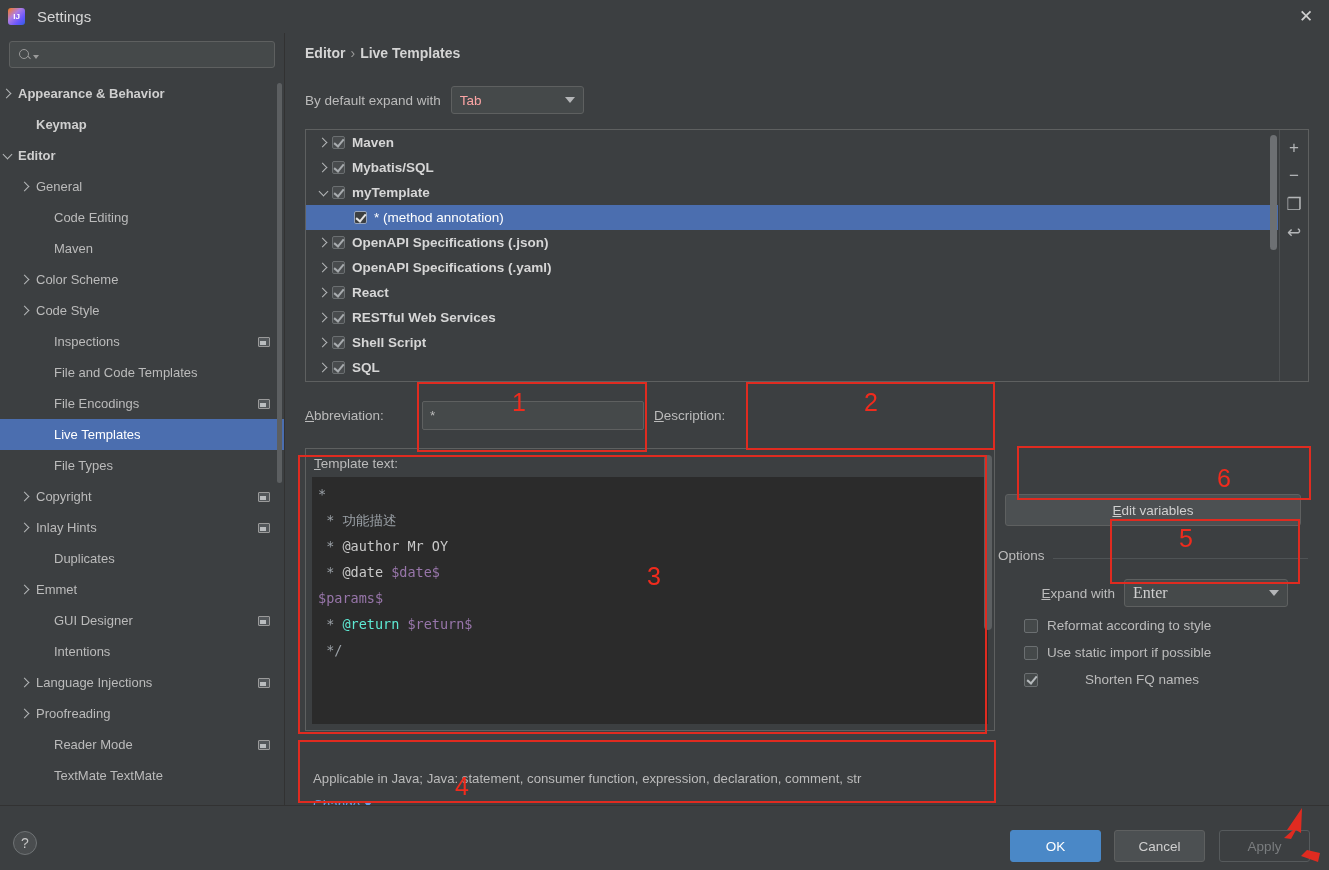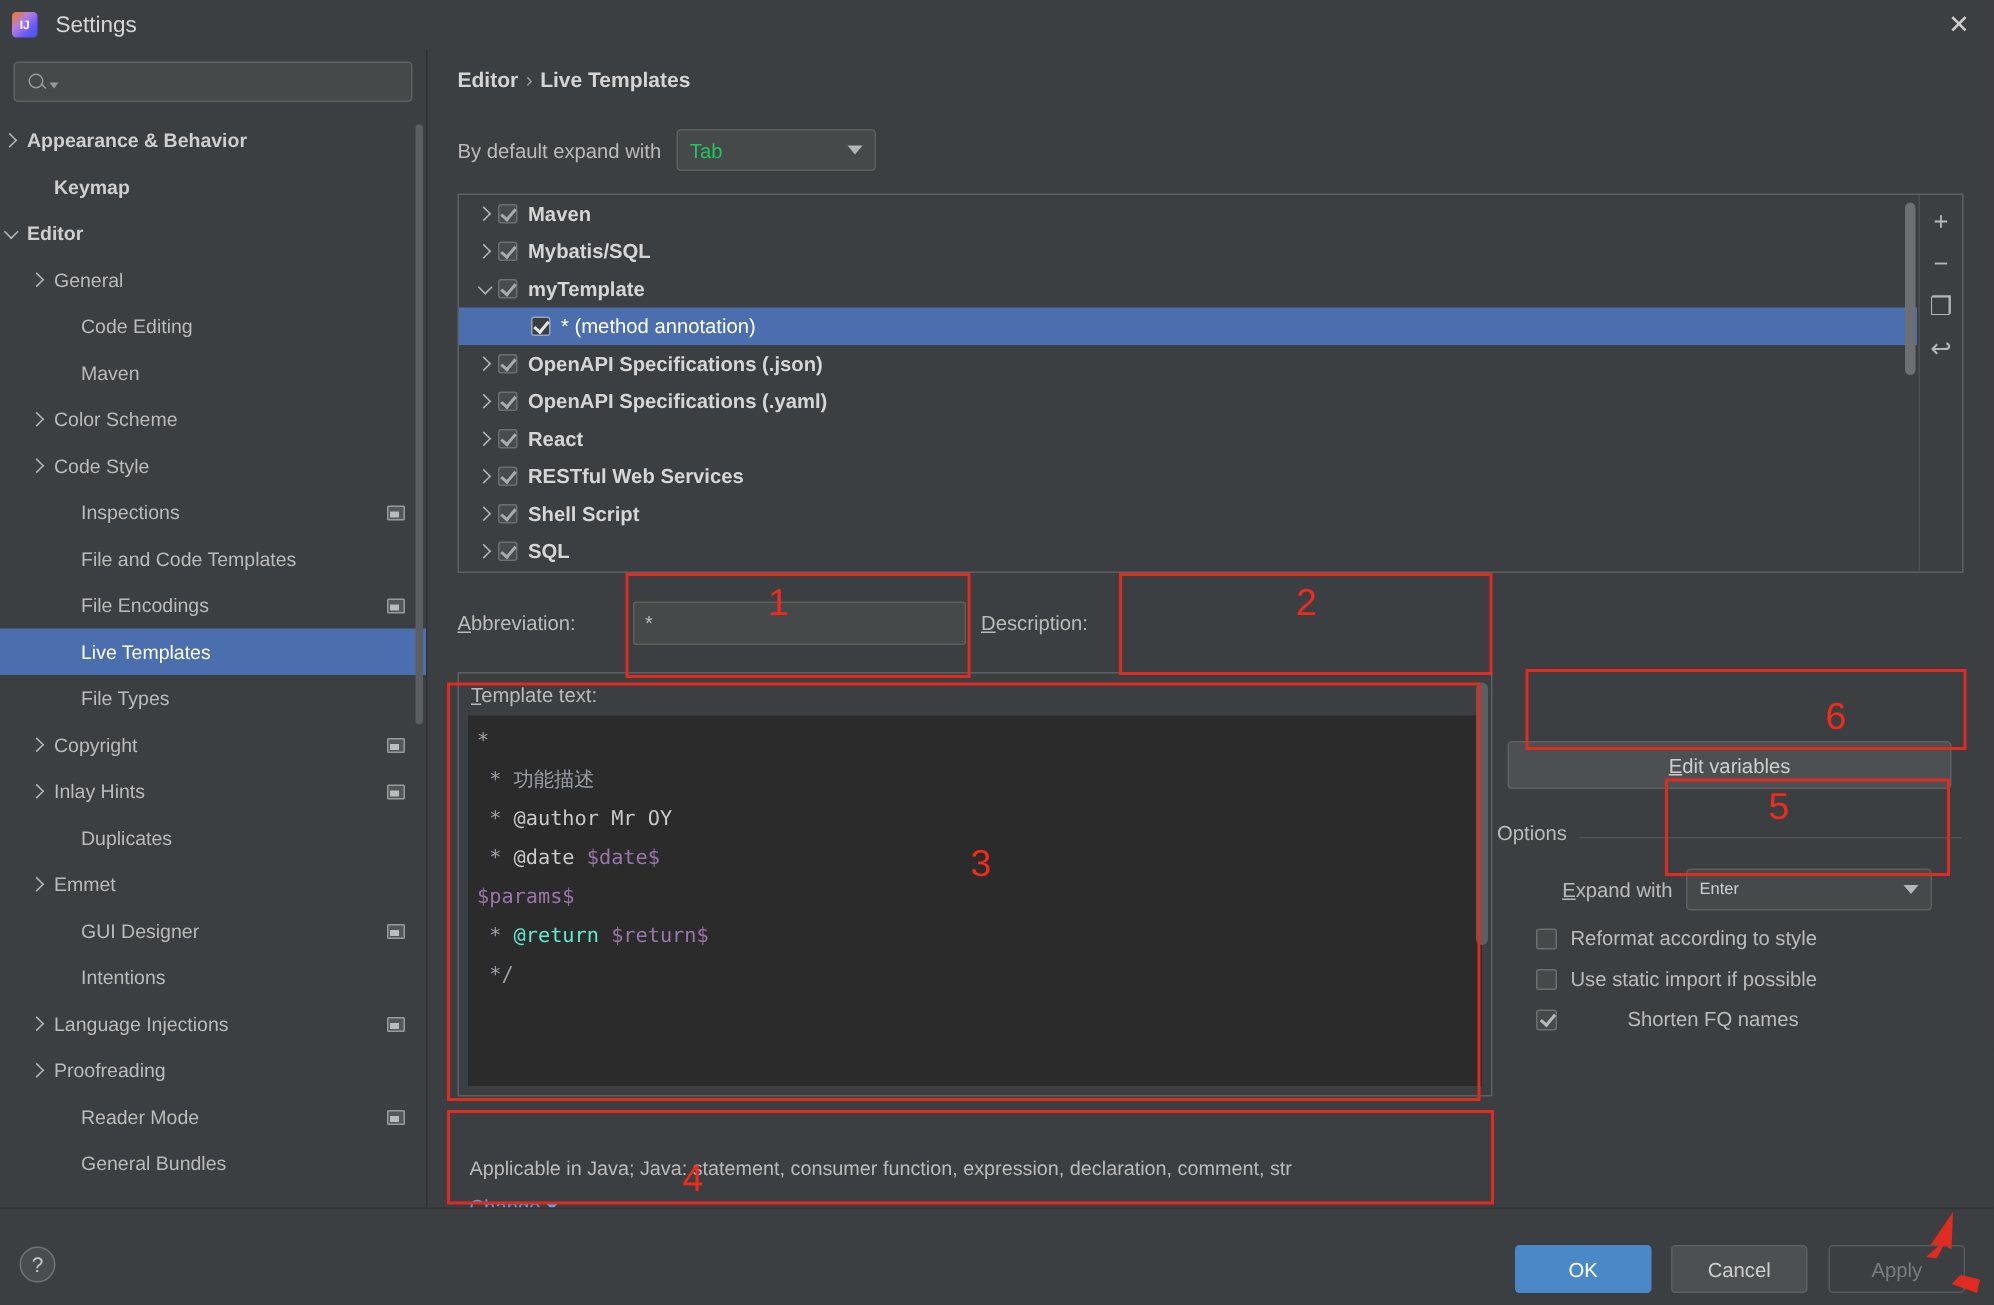--- a/index.html
+++ b/index.html
@@ -97,21 +97,21 @@
 
   
   .main { position: absolute; left: 286px; top: 33px; width: 1043px; height: 772px; background: #3c3f41; }
   .breadcrumb { position: absolute; left: 19px; top: 12px; font-weight: bold; font-size: 14px; color: #d4d4d4; }
   .bc-sep { color: #9a9a9a; font-weight: normal; margin: 0 5px; }
   .expand-row { position: absolute; left: 19px; top: 53px; display: flex; align-items: center; }
   .expand-label { color: #bbbbbb; font-size: 13.5px; }
   .combo {
     margin-left: 10px; height: 28px; width: 133px; background: #45494a;
     border: 1px solid #5e6060; border-radius: 3px; display: flex; align-items: center;
-    padding: 0 8px; color: #22c55e; cursor: pointer;
+    padding: 0 8px; color: #fca5a5; cursor: pointer;
   }
   .combo .cv { flex: 1; font-size: 13.5px; }
   .tri-down { width: 0; height: 0; border-left: 5px solid transparent; border-right: 5px solid transparent; border-top: 6px solid #b4b6b8; }
 
   
   .tree-wrap {
     position: absolute; left: 19px; top: 96px; width: 1004px; height: 253px;
     border: 1px solid #5e6060; background: #3c3f41;
   }
   .tree { position: absolute; left: 0; top: 0; right: 30px; bottom: 0; overflow: hidden; }
@@ -184,21 +184,21 @@
   .options-group { position: absolute; left: 712px; top: 505px; width: 310px; }
   .opt-title { position: absolute; left: 0; top: 10px; color: #bbbbbb; font-size: 13.5px; background: #3c3f41; padding-right: 8px; z-index: 2; }
   .opt-sep { position: absolute; left: 0; right: 0; top: 20px; height: 1px; background: #4f5355; }
   .expand-with-row { position: absolute; left: 0; top: 41px; width: 310px; display: flex; align-items: center; }
   .ew-label { width: 117px; text-align: right; color: #bbbbbb; font-size: 13.5px; }
   .combo2 {
     margin-left: 9px; width: 164px; height: 28px; background: #45494a;
     border: 1px solid #5e6060; border-radius: 3px; display: flex; align-items: center; padding: 0 8px;
     color: #cfcfcf; cursor: pointer;
   }
-  .combo2 .cv { flex: 1; font-size: 11px; }
+  .combo2 .cv { flex: 1; font-size: 16px; font-family: Liberation Serif, serif; }
   .opt-check { position: absolute; left: 26px; display: flex; align-items: center; cursor: pointer; }
   .cb {
     width: 14px; height: 14px; border: 1px solid #6b6f71; border-radius: 2px;
     background: #45494a; position: relative; flex: 0 0 auto; margin-right: 9px;
   }
   .cb.on::after {
     content: ""; position: absolute; left: 3.5px; top: 0.5px; width: 4px; height: 8px;
     border-right: 2px solid #b6babd; border-bottom: 2px solid #b6babd; transform: rotate(40deg);
   }
   .opt-check .lbl { color: #bbbbbb; font-size: 13.5px; }
@@ -360,21 +360,21 @@
           </span>
           <span class="nav-label" style="margin-left: 4px;">Proofreading</span>
         </div>
         <div class="nav-item">
           <span class="nav-arrow" style="margin-left: 36px;"></span>
           <span class="nav-label" style="margin-left: 4px;">Reader Mode</span>
           <span class="nav-badge"></span>
         </div>
         <div class="nav-item">
           <span class="nav-arrow" style="margin-left: 36px;"></span>
-          <span class="nav-label" style="margin-left: 4px;">General Bundles</span>
+          <span class="nav-label" style="margin-left: 4px;">TextMate TextMate</span>
         </div>
       </div>
     <div class="sb-scrollbar"></div>
   </div>
 
   <div class="main">
 
     <div class="breadcrumb">
       <span>Editor</span><span class="bc-sep">›</span><span>Live Templates</span>
     </div>

